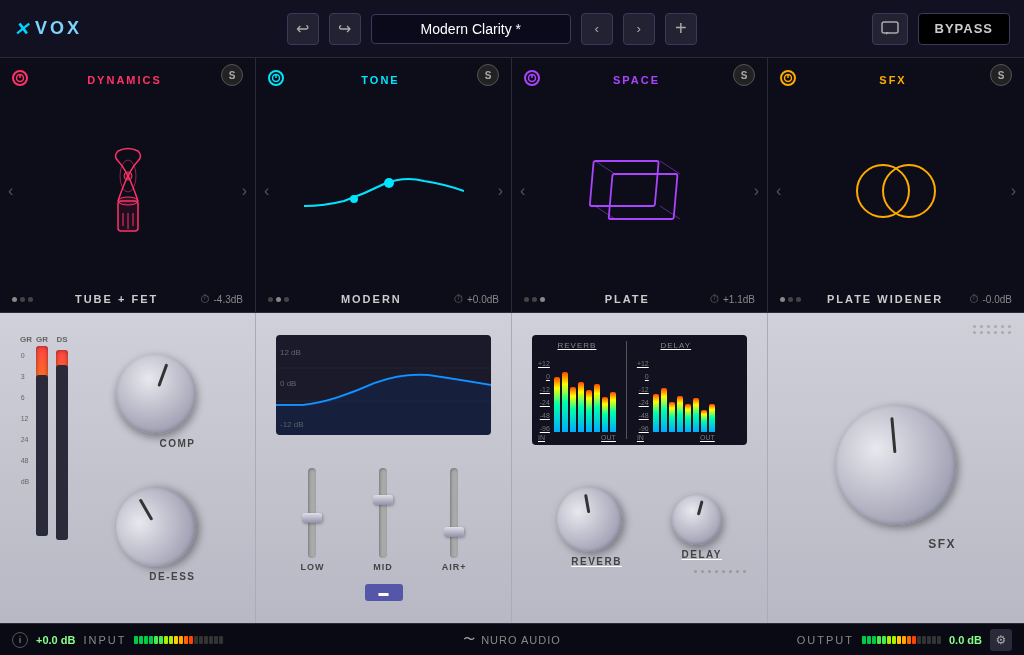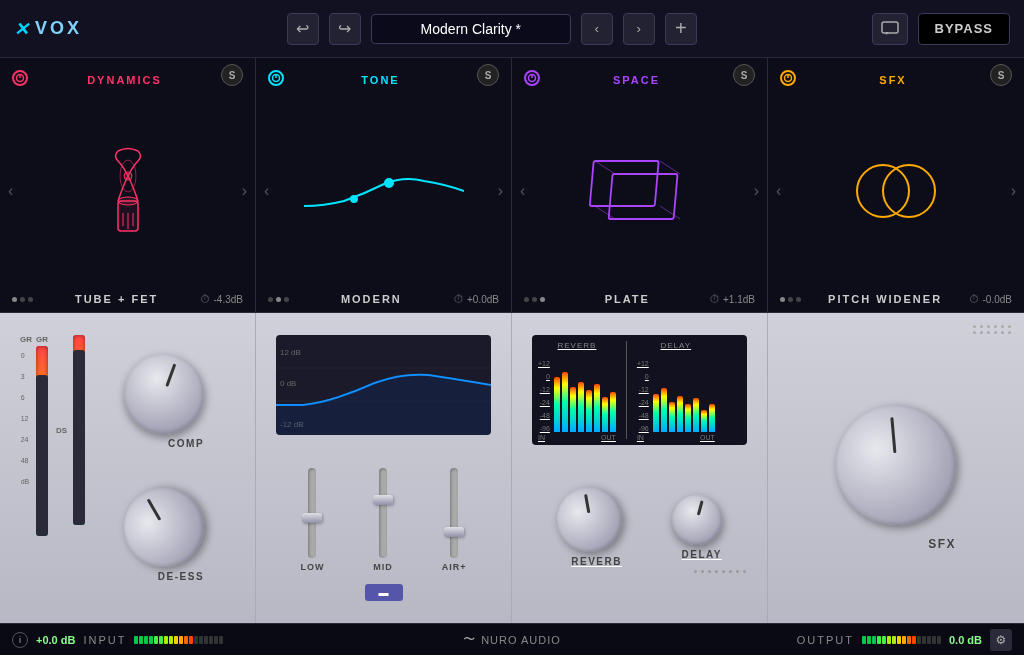--- a/index.html
+++ b/index.html
@@ -694,21 +694,21 @@
         <circle cx="58" cy="40" r="26" stroke="#ffaa00" stroke-width="2" fill="none"></circle>
       </svg>
       <button class="chevron-right">›</button>
     </div>
     <div class="module-footer-full">
       <div class="module-dots">
         <div class="dot active"></div>
         <div class="dot"></div>
         <div class="dot"></div>
       </div>
-      <span class="module-preset-name">PITCH WIDENER</span>
+      <span class="module-preset-name">PLATE WIDENER</span>
       <div style="display:flex;align-items:center;gap:4px;">
         <span class="clock-icon">⏱</span>
         <span class="module-db">-0.0dB</span>
       </div>
     </div>
   </div>
 
 </div>
 
 <div class="controls-row">
@@ -730,21 +730,21 @@
           </div>
         </div>
 
         <div style="display:flex;flex-direction:column;align-items:center;gap:2px;">
           <span style="font-size:8px;color:#666;font-weight:700;">GR</span>
           <div style="width:12px;height:190px;background:linear-gradient(180deg,#ff4444 0%,#ffaa00 40%,#44ff88 100%);border-radius:3px;position:relative;box-shadow:inset 0 0 4px rgba(0,0,0,0.5);">
             <div style="position:absolute;bottom:0;width:100%;height:85%;background:#2a2a3a;border-radius:3px;"></div>
           </div>
         </div>
 
-        <div style="display:flex;flex-direction:row;align-items:center;gap:6px;margin-left:4px;">
+        <div style="display:flex;flex-direction:column;align-items:center;gap:6px;margin-left:4px;">
           <span style="font-size:8px;color:#666;font-weight:700;">DS</span>
           <div style="width:12px;height:190px;background:linear-gradient(180deg,#ff4444 0%,#ffaa00 40%,#44ff88 100%);border-radius:3px;position:relative;box-shadow:inset 0 0 4px rgba(0,0,0,0.5);">
             <div style="position:absolute;bottom:0;width:100%;height:92%;background:#2a2a3a;border-radius:3px;"></div>
           </div>
         </div>
       </div>
 
       <div class="knobs-section">
         <div class="knob-container">
           <div class="knob knob-lg" style="transform:rotate(20deg);"></div>

